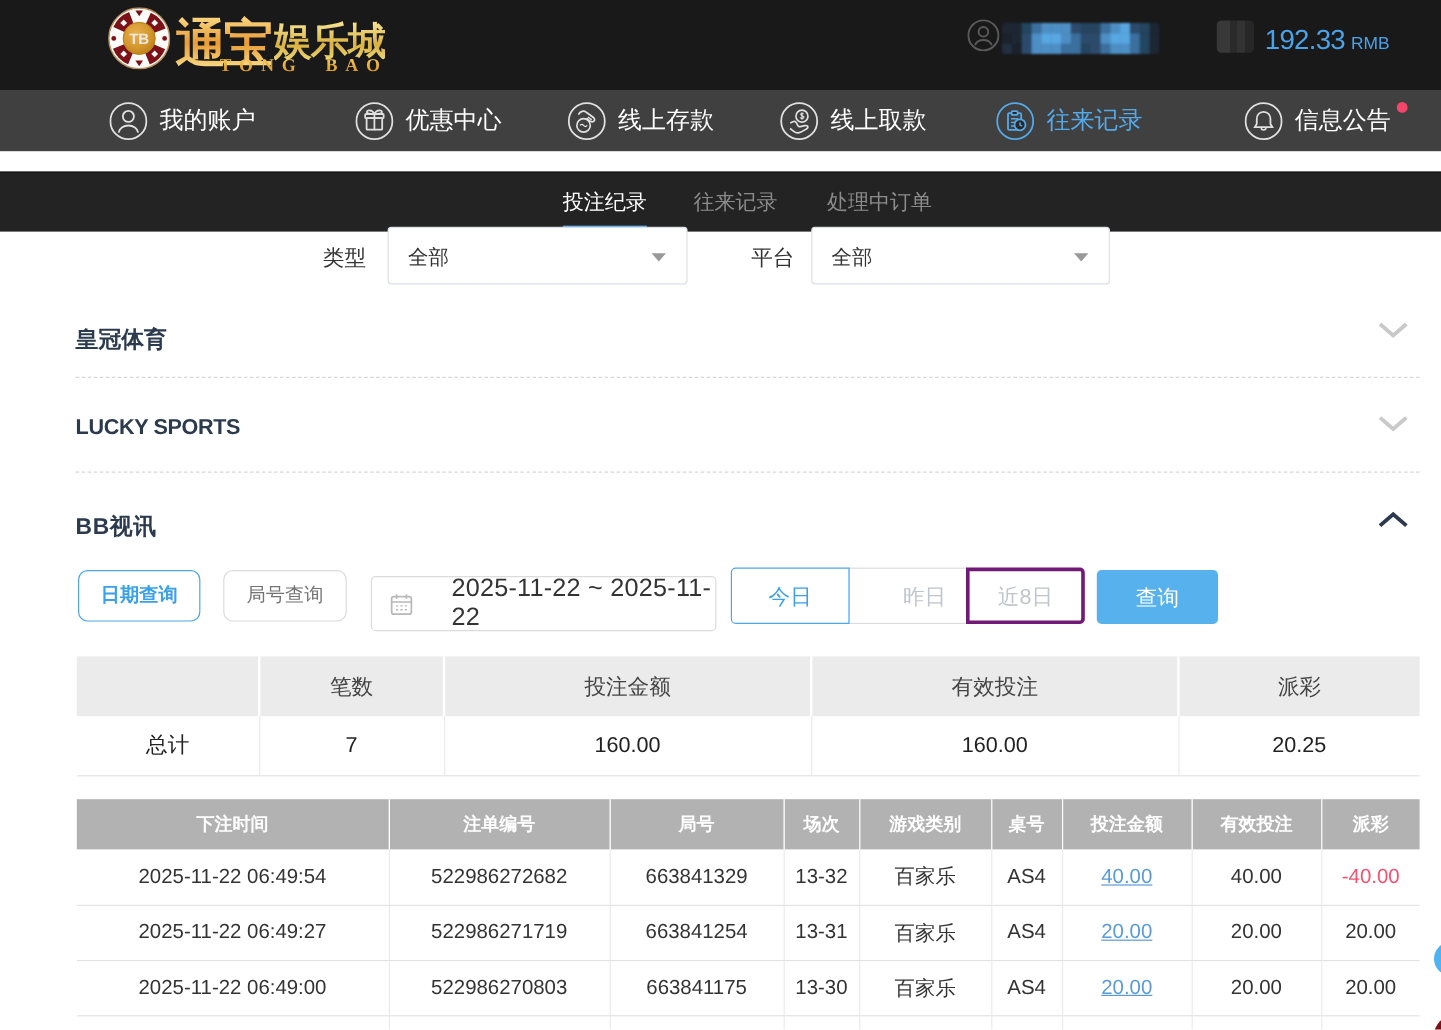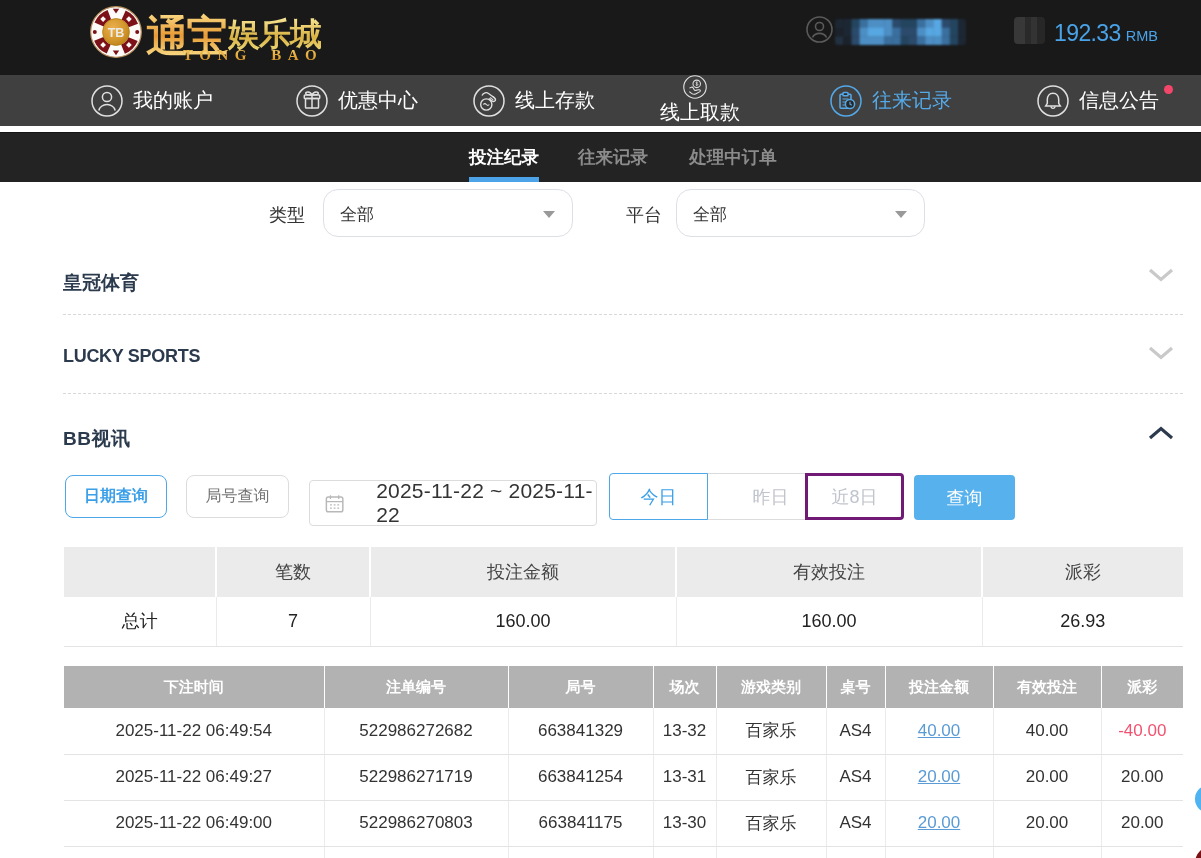--- a/index.html
+++ b/index.html
@@ -3,21 +3,21 @@
 <meta charset="utf-8">
 <style>
 * { margin:0; padding:0; box-sizing:border-box; }
 html,body { width:1201px; height:858px; overflow:hidden; background:#fff;
   font-family:"Liberation Sans", sans-serif; }
 #page { position:relative; width:1201px; height:858px; overflow:hidden; }
 
 
 #topbar { position:absolute; left:0; top:0; width:1201px; height:75px; background:#191919; }
 #navbar { position:absolute; left:0; top:75px; width:1201px; height:51px; background:#404040; }
-#subnav { position:absolute; left:0; top:132px; width:1201px; height:50px; background:#232323; border-top:1px solid #161616;font-weight:bold; }
+#subnav { position:absolute; left:0; top:143px; width:1201px; height:50px; background:#232323; border-top:1px solid #161616; }
 
 
 #chip { position:absolute; left:90px; top:6px; }
 #logotext { position:absolute; left:146px; top:0px; height:75px; }
 .goldbig { font-family:"Liberation Serif", serif; font-weight:bold; font-size:43px; white-space:nowrap;
   background:linear-gradient(180deg,#fce08b 5%,#e89a35 48%,#fdf0a0 95%);
   -webkit-background-clip:text; background-clip:text; color:transparent;
   position:absolute; top:8px; left:0; letter-spacing:-3px;}
 .goldmid { font-family:"Liberation Serif", serif; font-weight:bold; font-size:32px; white-space:nowrap;
   background:linear-gradient(180deg,#f7e696 10%,#d9b142 55%,#f3e489 95%);
@@ -42,21 +42,21 @@
 .nav-blue { color:#54a9e8; }
 #reddot { position:absolute; left:1164px; top:10px; width:9px; height:9px; border-radius:50%; background:#f4466b; }
 
 
 .tab { position:absolute; top:0; height:49px; line-height:49px; font-size:17.5px; color:#8b8b8b; text-align:center; white-space:nowrap; overflow:visible; }
 .tab.on { color:#fff; }
 #tabline { position:absolute; left:469px; top:44px; width:70px; height:5px; background:#4da3e8; }
 
 
 .flabel { position:absolute; font-size:18px; color:#333; top:203px; }
-.sel { position:absolute; top:189px; width:250px; height:48px; border:1px solid #dcdfe6; border-radius:15px; background:#fff; }
+.sel { position:absolute; top:189px; width:250px; height:48px; border:1px solid #dcdfe6; border-radius:3px; background:#fff; }
 .sel .v { position:absolute; left:16px; top:13px; font-size:17px; color:#333; }
 .sel .arr { position:absolute; right:17px; top:21px; width:0; height:0;
   border-left:6px solid transparent; border-right:6px solid transparent; border-top:7px solid #999; }
 
 
 .sec-t { position:absolute; left:63px; font-size:19px; font-weight:bold; color:#2b3a4d; }
 .dash { position:absolute; left:63px; width:1120px; border-top:1px dashed #d8d8d8; }
 .chev { position:absolute; left:1148px; }
 
 
@@ -203,21 +203,21 @@
     <div class="nav-it" style="left:473px;">
       <svg width="32" height="32" viewBox="0 0 32 32" fill="none" stroke="#e0e0e0" stroke-width="1.5">
         <circle cx="16" cy="16" r="15"></circle>
         <path d="M9 10.5 c1.5-3 4.5-3.5 6.5-2 l4.5 3.2 c2 1.2 3 2.6 2.2 4 -0.8 1.2-2.6 1-4-0.2 l-2.4-2" stroke-width="1.4"></path>
         <path d="M17 12.5 l3.2 2.4 M19.2 11.2 l2.6 2.2" stroke-width="1.1"></path>
         <circle cx="13.3" cy="19.5" r="5.6" stroke-width="1.4"></circle>
         <path d="M10.3 19.5 q1.5-1.8 3 0 q1.5 1.8 3 0" stroke-width="1.1"></path>
       </svg>
       <span class="t">线上存款</span>
     </div>
-    <div class="nav-it" style="left:650px;flex-direction:column;">
+    <div class="nav-it" style="left:650px;">
       <svg width="32" height="32" viewBox="0 0 32 32" fill="none" stroke="#e0e0e0" stroke-width="1.5">
         <circle cx="16" cy="16" r="15"></circle>
         <circle cx="18.3" cy="11.8" r="5" stroke-width="1.4"></circle>
         <path d="M19.6 9.7 c-1.8-1-3 .5-1.6 1.5 1.4.9 2.5.7 1.6 2 -.8 1-2.4.5-2.8-.3 M18.3 8.8 v6" stroke-width="1"></path>
         <path d="M8.5 17.5 l2.8-1.2 c1.2-.4 2 .3 2.4 1.2 l1.2 2.2 c.4.8 1.3 1 2.2.8 l3.5-.8 c2.6-.5 3.6 1.4 1.4 2.8 l-4.6 2.6 c-2 1-4.2.8-6-.6 l-3-2.4" stroke-width="1.4"></path>
       </svg>
       <span class="t">线上取款</span>
     </div>
     <div class="nav-it nav-blue" style="left:830px;">
       <svg width="32" height="32" viewBox="0 0 32 32" fill="none" stroke="#54a9e8" stroke-width="1.5">
@@ -303,21 +303,21 @@
           <th>笔数</th>
           <th>投注金额</th>
           <th>有效投注</th>
           <th>派彩</th>
         </tr>
     <tr>
           <td>总计</td>
           <td>7</td>
           <td>160.00</td>
           <td>160.00</td>
-          <td>26.93</td>
+          <td>20.25</td>
         </tr>
   </tbody>
     </table>
 
   <table id="dtab">
     <colgroup>
         <col style="width:260px">
         <col style="width:184px">
         <col style="width:145px">
         <col style="width:63px">

